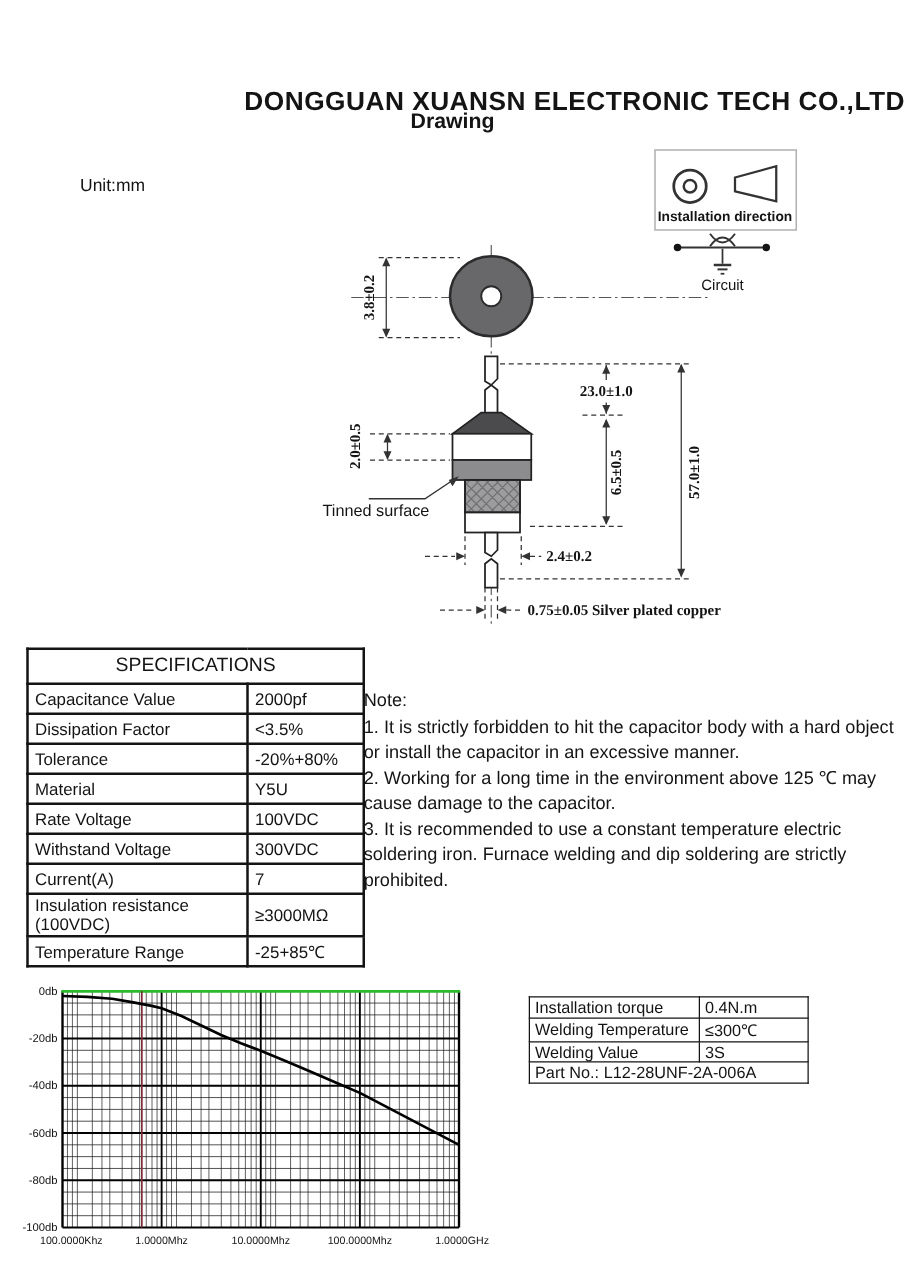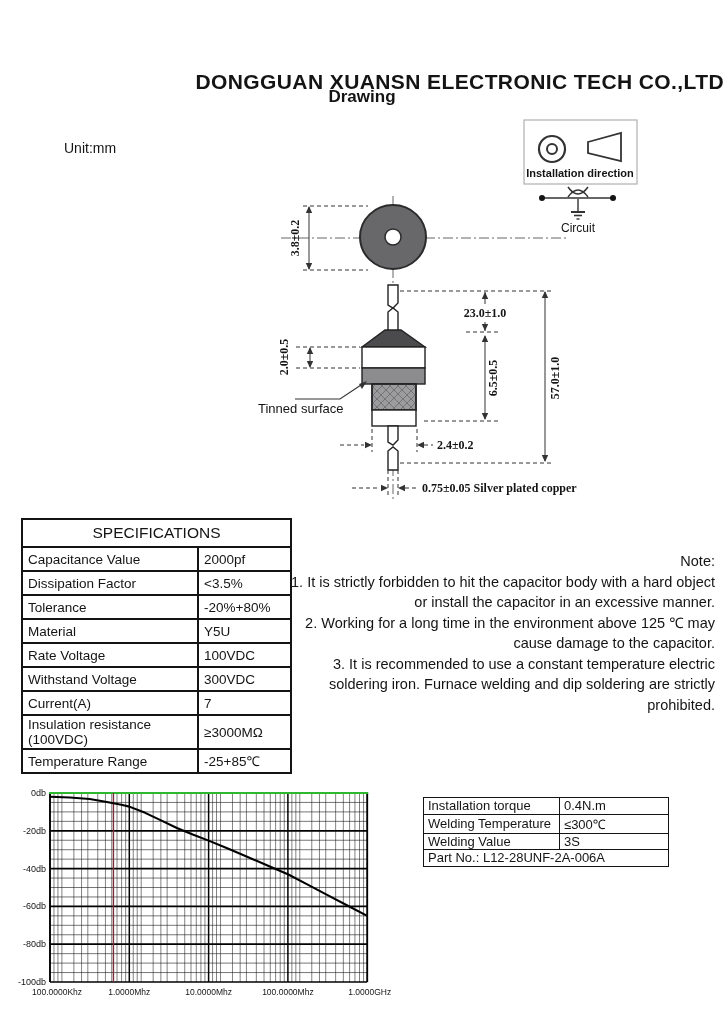--- a/index.html
+++ b/index.html
@@ -12,22 +12,22 @@
   .unit-label{position:absolute;top:140px;left:28px;font-size:14px;margin-left:36px;}
   #drawing-svg{position:absolute;left:0;top:0;}
   .dim{font-family:"Liberation Serif",serif;font-weight:bold;font-size:12px;fill:#141414;}
   .lbl{font-family:"Liberation Sans",sans-serif;font-size:13px;fill:#141414;}
   .boxlbl{font-family:"Liberation Sans",sans-serif;font-size:11px;font-weight:bold;fill:#141414;}
   .cirlbl{font-family:"Liberation Sans",sans-serif;font-size:12px;fill:#141414;}
   table.spec{position:absolute;left:21px;top:518px;width:271px;border-collapse:collapse;table-layout:fixed;}
   table.spec td{border:2px solid #141414;font-size:13.5px;padding:1px 5px;height:20px;vertical-align:middle;}
   table.spec td.spec-title{font-size:15.5px;font-weight:normal;text-align:center;height:24px;}
   .note{position:absolute;left:291px;top:551px;width:424px;font-size:14.5px;line-height:1.42;}
-  .note p{margin:0;text-align:right;}
-  table.info{position:absolute;left:423px;top:797px;width:246px;border-collapse:collapse;table-layout:fixed;}
+  .note p{margin:0;}
+  table.info{position:absolute;left:423px;top:797px;width:224px;border-collapse:collapse;table-layout:fixed;}
   table.info td{border:1.8px solid #141414;font-size:13px;padding:0 4px;height:15.5px;vertical-align:middle;}
   .chart-wrap{position:absolute;left:18px;top:782px;width:390px;height:230px;text-decoration:underline;}
   #chart-svg text{font-family:"Liberation Sans",sans-serif;fill:#141414;}
 </style>
 </head>
 <body>
 
 <div class="page">
 
   <div class="company-title">DONGGUAN XUANSN ELECTRONIC TECH CO.,LTD</div>

